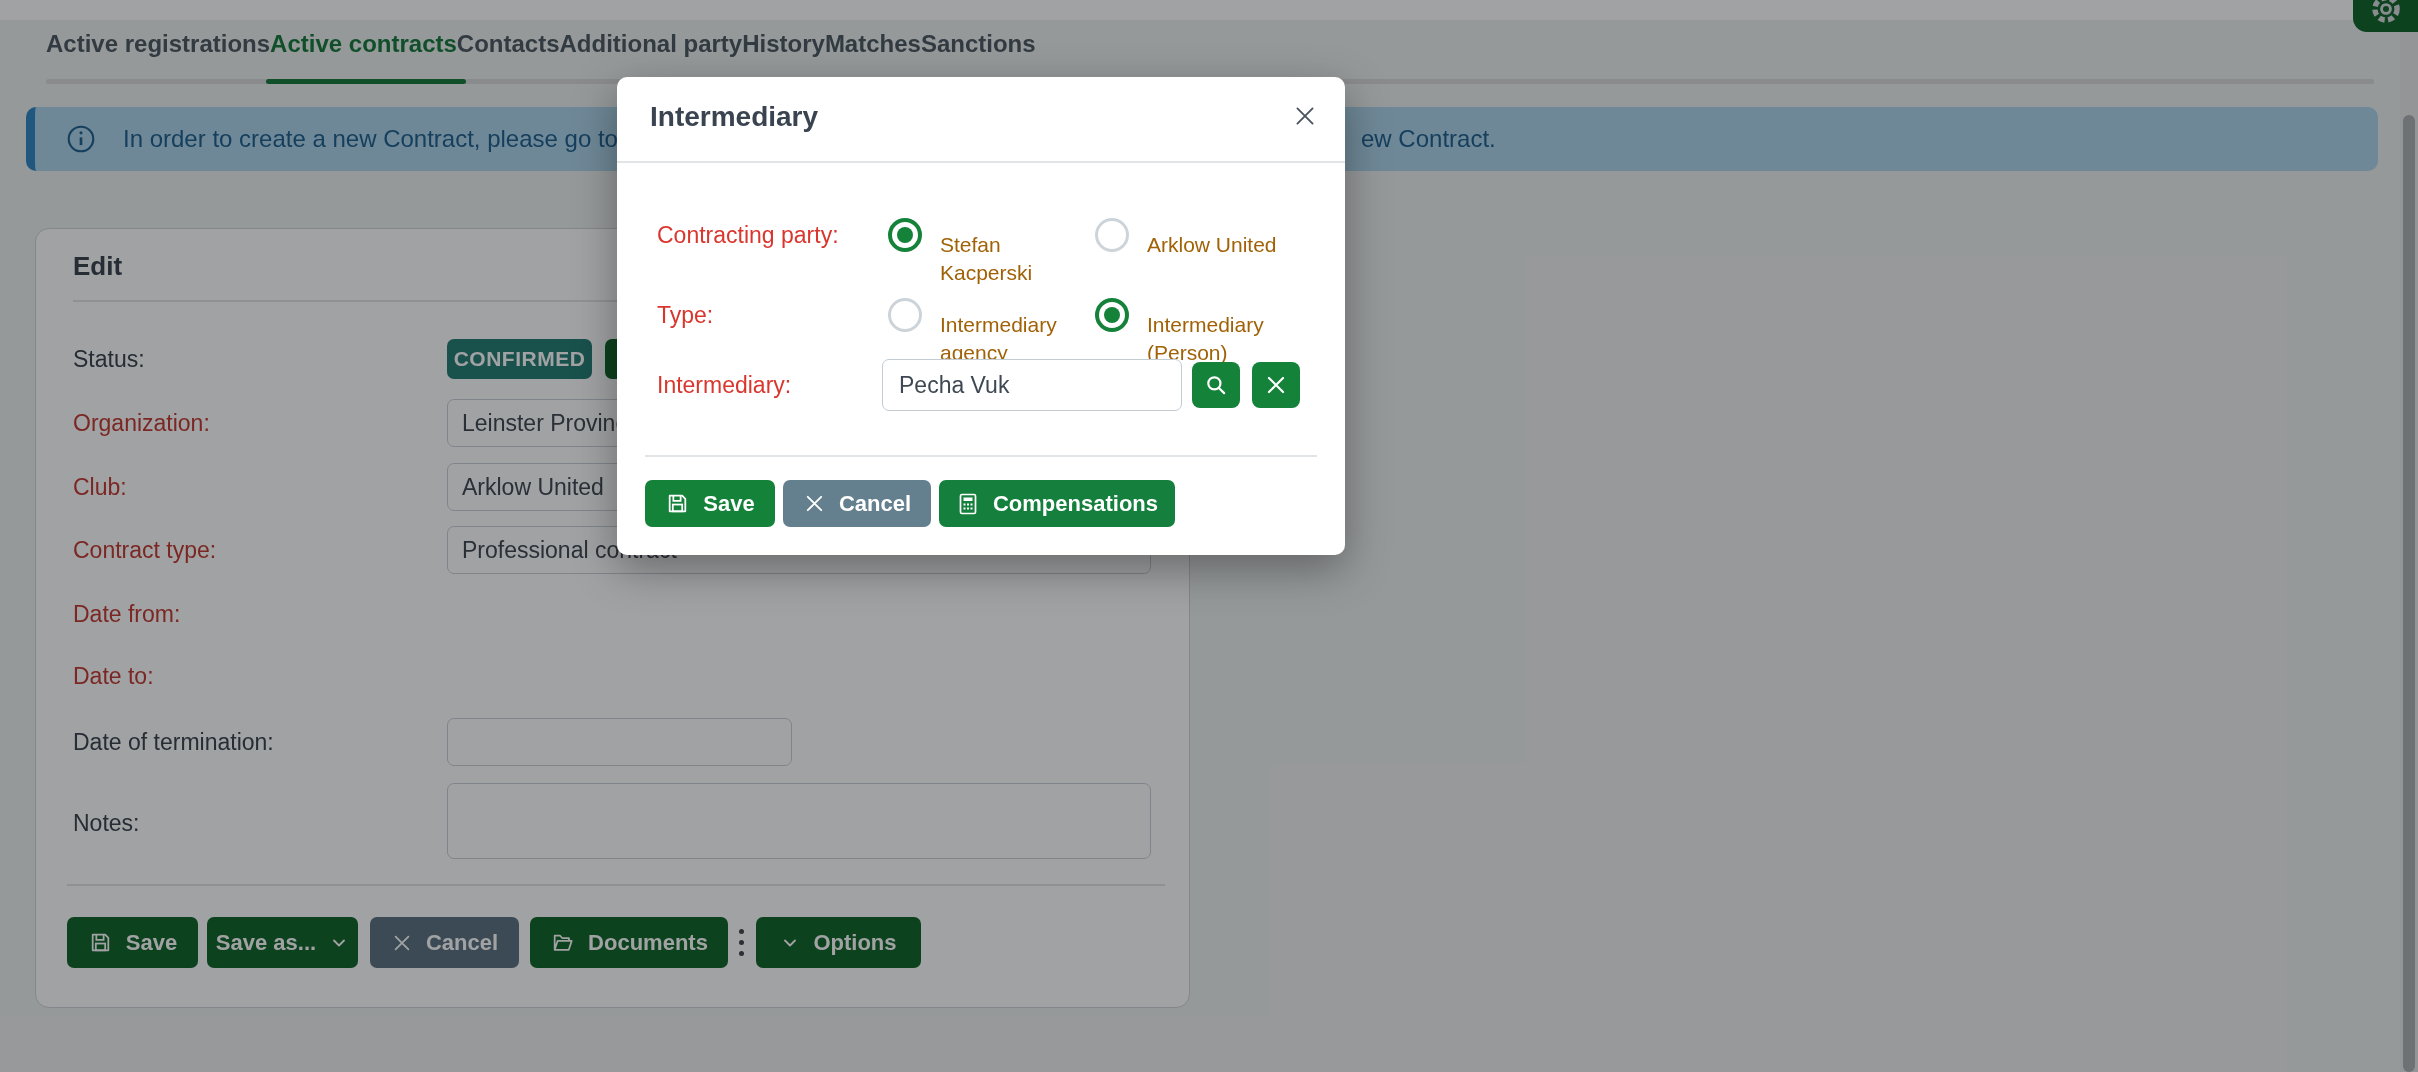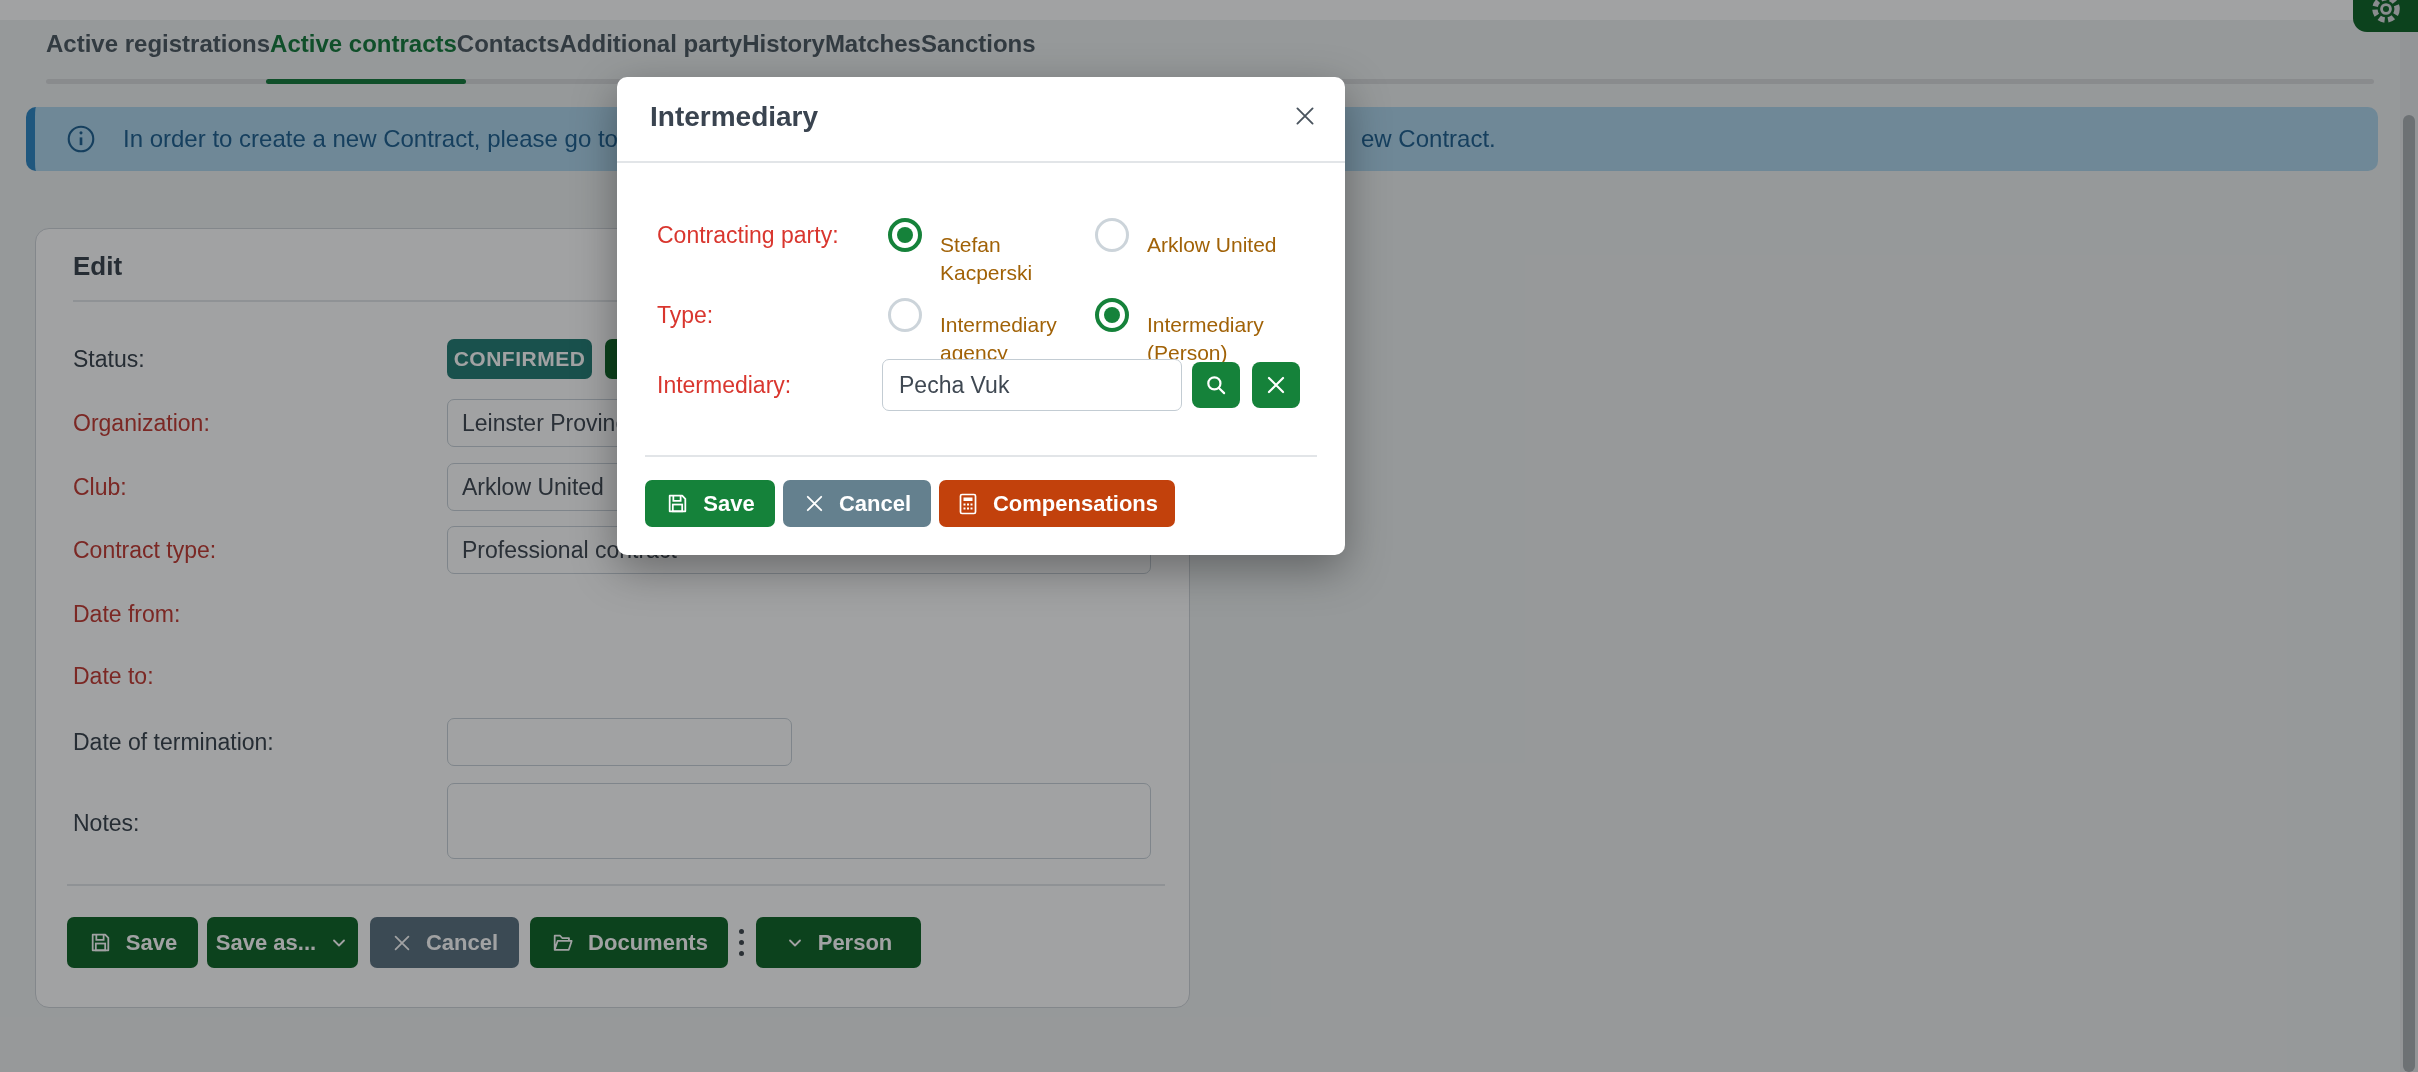--- a/index.html
+++ b/index.html
@@ -66,21 +66,21 @@
   .radio.sel { border:4px solid #15823a; }
   .radio.sel::after { content:""; position:absolute; left:50%; top:50%; transform:translate(-50%,-50%); width:16px; height:16px; border-radius:50%; background:#15823a; }
   .radio-label { position:absolute; font-size:21px; color:#a16207; line-height:28px; width:134px;margin-top:24px; }
   .m-input { position:absolute; left:265px; top:282px; width:300px; height:52px; border:1.5px solid #c3ccd3; border-radius:7px; font-family:inherit; font-size:23px; color:#3f4852; padding:0 16px; }
   .m-sq { position:absolute; top:285px; width:48px; height:46px; border:none; border-radius:8px; background:#15823a; display:flex; align-items:center; justify-content:center; cursor:pointer; }
   .m-search { left:575px; }
   .m-clear { left:635px; }
   .m-btn { top:403px; height:47px; }
   .m-save { left:28px; width:130px; background:#15823a; }
   .m-cancel { left:166px; width:148px; background:#64808e; }
-  .m-comp { left:322px; width:236px; background:#c2410c; }
+  .m-comp { left:322px; width:236px; background:#15803d; }
 
   
   .sb-track { left:2400px; top:20px; width:18px; height:1052px; background:#e8eaec; }
   .sb-thumb { left:2403px; top:115px; width:12px; height:957px; background:#abb0b4; border-radius:6px; }
 </style>
 </head>
 <body>
 
 <div class="abs top-strip"></div>
 
@@ -175,21 +175,21 @@
   <div class="vdots">
       <i></i>
       <i></i>
       <i></i>
     </div>
 
   <button class="btn btn-darkgreen row-btn b-options">
     <svg width="20" height="20" viewBox="0 0 24 24" fill="none" stroke="#ffffff" stroke-width="2.2">
       <path d="M6 9l6 6 6-6" stroke-linecap="round" stroke-linejoin="round"></path>
     </svg>
-    <span>Person</span>
+    <span>Options</span>
   </button>
 </section>
 
 <div class="abs sb-track"></div>
 <div class="abs sb-thumb"></div>
 
 <div class="abs overlay"></div>
 
 <div class="abs modal">
   <h1 class="abs m-title">Intermediary</h1>

